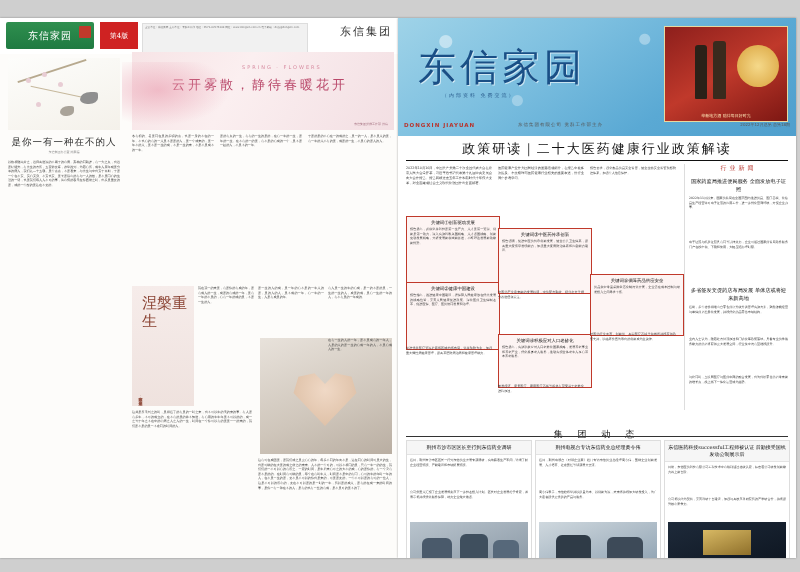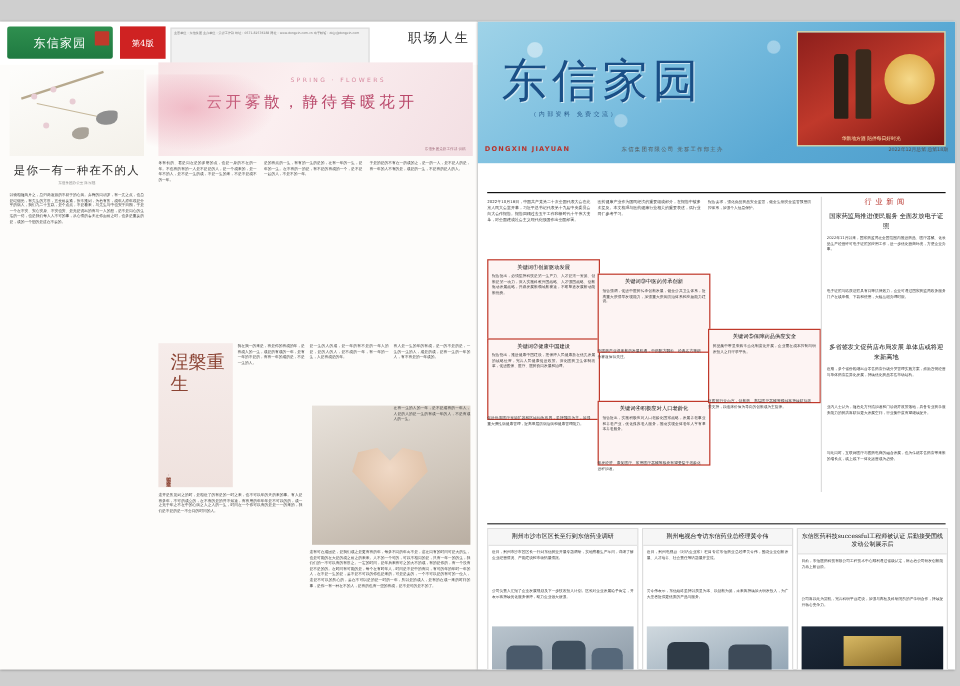--- a/index.html
+++ b/index.html
@@ -142,21 +142,21 @@
 
   <div class="panel left-page">
 
     <div class="l-mast">
       <div class="l-logo">
         <span>东信家园</span>
         <div class="seal"></div>
       </div>
       <div class="l-ban">第4版</div>
       <div class="l-info txtblock" style="font-size:2.6px;line-height:3.9px;">主管单位：东信集团  主办单位：党群工作部   地址：0571-82576188   网址：www.dongxin.com.cn   电子邮箱：dxjy@dongxin.com</div>
-      <div class="l-section">职场人生</div>
+      <div class="l-section">东信集团</div>
     </div>
 
     <div class="bird-art">
       <div class="branch"></div>
         <div class="branch2"></div>
       <div class="bird"></div>
         <div class="bird2"></div>
       <div class="bloss" style="left:18px;top:20px;"></div>
       <div class="bloss" style="left:34px;top:14px;"></div>
       <div class="bloss" style="left:50px;top:24px;"></div>
@@ -205,20 +205,21 @@
         <div class="b1"></div>
         <div class="b2"></div>
         <div class="fan"></div>
         <div class="cap">华新地方酒  陪伴每日好时光</div>
       </div>
       <div class="r-en">DONGXIN JIAYUAN</div>
       <div class="r-en2">东信集团有限公司 党群工作部主办</div>
       <div class="r-date">2022年12月总第  总第18期</div>
     </div>
 
+    <div class="r-headline">政策研读｜二十大医药健康行业政策解读</div>
     <div class="r-rule"></div>
 
     <div class="txtblock tiny2" style="position:absolute;left:8px;top:148px;width:86px;height:46px;">2022年10月16日，中国共产党第二十次全国代表大会在北京人民大会堂开幕，习近平总书记代表第十九届中央委员会向大会作报告。报告回顾过去五年工作和新时代十年伟大变革，对全面建成社会主义现代化强国作出全面部署。</div>
 
     <div class="box-red" style="position:absolute;left:8px;top:198px;width:86px;height:62px;padding:3px;">
       <div class="sub-head" style="font-size:4.4px;margin-bottom:2px;">关键词①创新驱动发展</div>
       <div class="txtblock tiny" style="height:44px;">报告提出，必须坚持科技是第一生产力、人才是第一资源、创新是第一动力，深入实施科教兴国战略、人才强国战略、创新驱动发展战略，开辟发展新领域新赛道，不断塑造发展新动能新优势。</div>
     </div>
 
     <div class="box-red" style="position:absolute;left:8px;top:264px;width:86px;height:60px;padding:3px;">
@@ -255,20 +256,23 @@
       <div class="sec-label" style="position:relative;left:0;top:0;width:100%;">行业新闻</div>
       <div class="sub-head" style="font-size:5.2px;margin-top:4px;line-height:8px;">国家药监局推进便民服务 全面发放电子证照</div>
       <div class="txtblock tiny" style="margin-top:3px;height:42px;">2022年11月以来，国家药监局在全国范围内推进药品、医疗器械、化妆品生产经营许可电子证照的应用工作，进一步优化营商环境，方便企业办事。</div>
       <div class="txtblock tiny" style="margin-top:2px;height:40px;">电子证照与纸质证照具有同等法律效力，企业可通过国家药监局政务服务门户在线申领、下载和使用，大幅压缩办理时限。</div>
       <div class="sub-head" style="font-size:5.2px;margin-top:6px;line-height:8px;">多省签发文促药店布局发展 单体店或将迎来新高地</div>
       <div class="txtblock tiny" style="margin-top:3px;height:30px;">近期，多个省份相继出台零售药店分级分类管理实施方案，鼓励连锁经营与单体药店差异化发展，持续优化药品零售市场结构。</div>
       <div class="txtblock tiny" style="margin-top:2px;height:36px;">业内人士认为，随着处方外流加速和门诊统筹政策落地，具备专业药学服务能力的药店将获得更大发展空间，行业集中度有望继续提升。</div>
       <div class="txtblock tiny" style="margin-top:2px;height:30px;">与此同时，互联网医疗与医药电商的融合发展，也为传统零售药店带来新的增长点，线上线下一体化运营成为趋势。</div>
     </div>
 
+    <div class="group-news">
+      <span>集 团 动 态</span>
+    </div>
     <div style="position:absolute;left:8px;top:418px;width:382px;height:1px;background:#333;"></div>
 
     <div class="news-card" style="left:8px;top:422px;width:124px;height:128px;">
       <div class="news-title">荆州市沙市区区长至行到东信药业调研</div>
       <div class="news-body">
         <div class="txtblock tiny" style="height:30px;">近日，荆州市沙市区区长一行到东信药业开展专题调研，实地察看生产车间，详细了解企业经营情况、产能建设和市场拓展情况。</div>
         <div class="txtblock tiny" style="height:28px;margin-top:2px;">公司负责人汇报了企业发展规划及下一步技改投入计划。区长对企业发展给予肯定，并表示将持续优化服务保障，助力企业做大做强。</div>
       </div>
       <div class="photo" style="position:absolute;left:3px;bottom:3px;width:118px;height:44px;">
         <div class="p1"></div>

